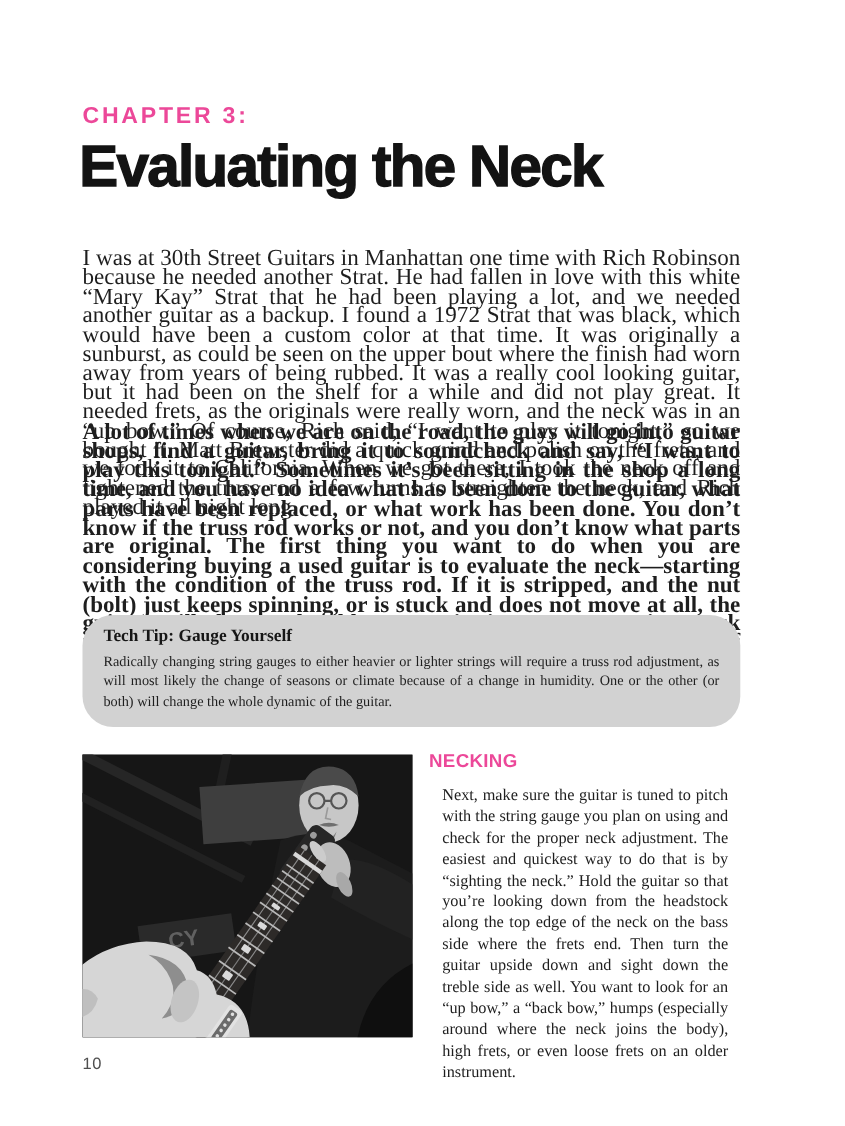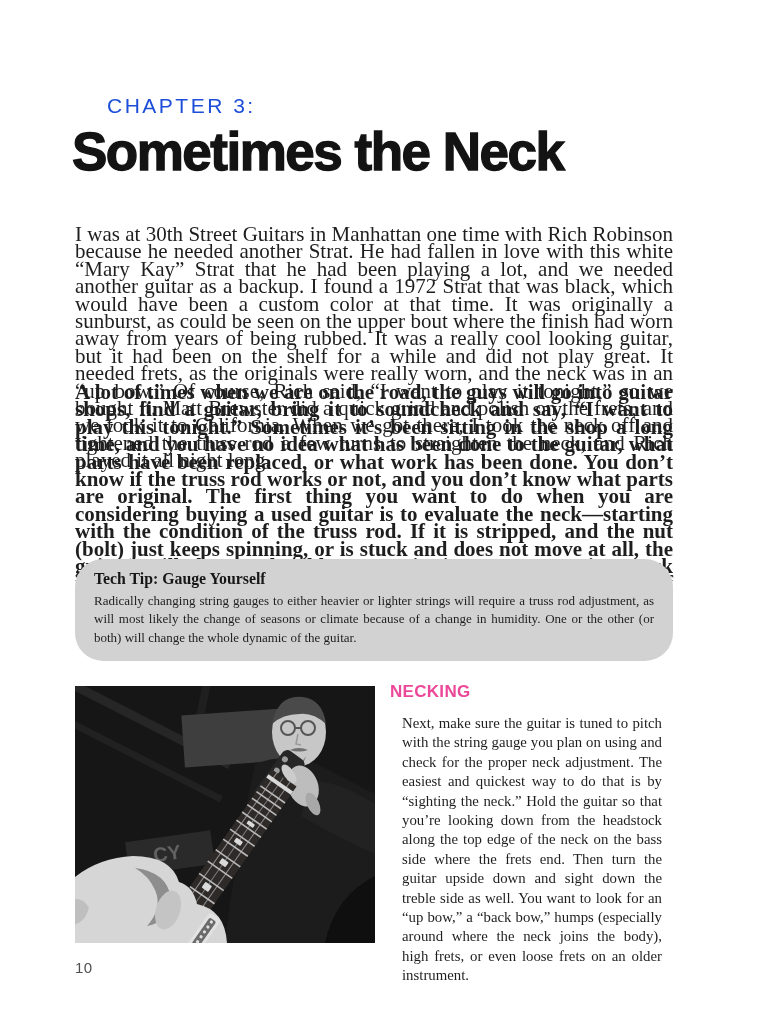--- a/index.html
+++ b/index.html
@@ -8,23 +8,22 @@
     width:768px;height:1024px;
     background:#ffffff;
     margin:0 auto;
     overflow:hidden;
     font-family:"Liberation Serif", serif;
     color:#1e1e1e;
   }
   .chapter-label{
     position:absolute;left:75px;top:94px;
     font-family:"Liberation Sans", sans-serif;
-    font-size:21px;font-weight:400;letter-spacing:2.5px;
-    color:#1d4ed8;
-    margin-left:32px;
+    font-size:21px;font-weight:700;letter-spacing:2.5px;
+    color:#ec4899;
   }
   .chapter-title{
     position:absolute;left:72px;top:121px;margin:0;
     font-family:"Liberation Sans", sans-serif;
     font-size:53px;font-weight:900;letter-spacing:-1.5px;
     color:#131313;
     -webkit-text-stroke:1.3px #131313;
   }
   .body-para{
     position:absolute;left:75px;width:598px;
@@ -69,21 +68,21 @@
     font-size:15px;color:#4f4f4f;letter-spacing:0.5px;
   }
 </style>
 </head>
 <body>
 
 <div class="page">
 
   <div class="chapter-label">CHAPTER 3:</div>
 
-  <h1 class="chapter-title">Sometimes the Neck</h1>
+  <h1 class="chapter-title">Evaluating the Neck</h1>
 
   <p class="body-para" id="para1">I was at 30th Street Guitars in Manhattan one time with Rich Robinson because he needed another Strat. He had fallen in love with this white “Mary Kay” Strat that he had been playing a lot, and we needed another guitar as a backup. I found a 1972 Strat that was black, which would have been a custom color at that time. It was originally a sunburst, as could be seen on the upper bout where the finish had worn away from years of being rubbed. It was a really cool looking guitar, but it had been on the shelf for a while and did not play great. It needed frets, as the originals were really worn, and the neck was in an “up bow.” Of course, Rich said, “I want to play it tonight,” so we bought it. Matt Brewster did a quick grind and polish on the frets, and we took it to California. When we got there, I took the neck off and tightened the truss rod a few turns to straighten the neck, and Rich played it all night long.</p>
 
   <p class="body-para" id="para2">A lot of times when we are on the road, the guys will go into guitar shops, find a guitar, bring it to soundcheck and say, “I want to play this tonight.” Sometimes it’s been sitting in the shop a long time, and you have no idea what has been done to the guitar, what parts have been replaced, or what work has been done. You don’t know if the truss rod works or not, and you don’t know what parts are original. The first thing you want to do when you are considering buying a used guitar is to evaluate the neck—starting with the condition of the truss rod. If it is stripped, and the nut (bolt) just keeps spinning, or is stuck and does not move at all, the guitar will be unplayable, necessitating an expensive neck replacement, as it is very difficult to repair truss rods. However, if it is in good working order, you are ready to proceed with either maintaining or restoring the good health of your new neck!</p>
 
   <div class="tip-box">
     <p class="tip-title">Tech Tip: Gauge Yourself</p>
     <p class="tip-body">Radically changing string gauges to either heavier or lighter strings will require a truss rod adjustment, as will most likely the change of seasons or climate because of a change in humidity. One or the other (or both) will change the whole dynamic of the guitar.</p>
   </div>
 

